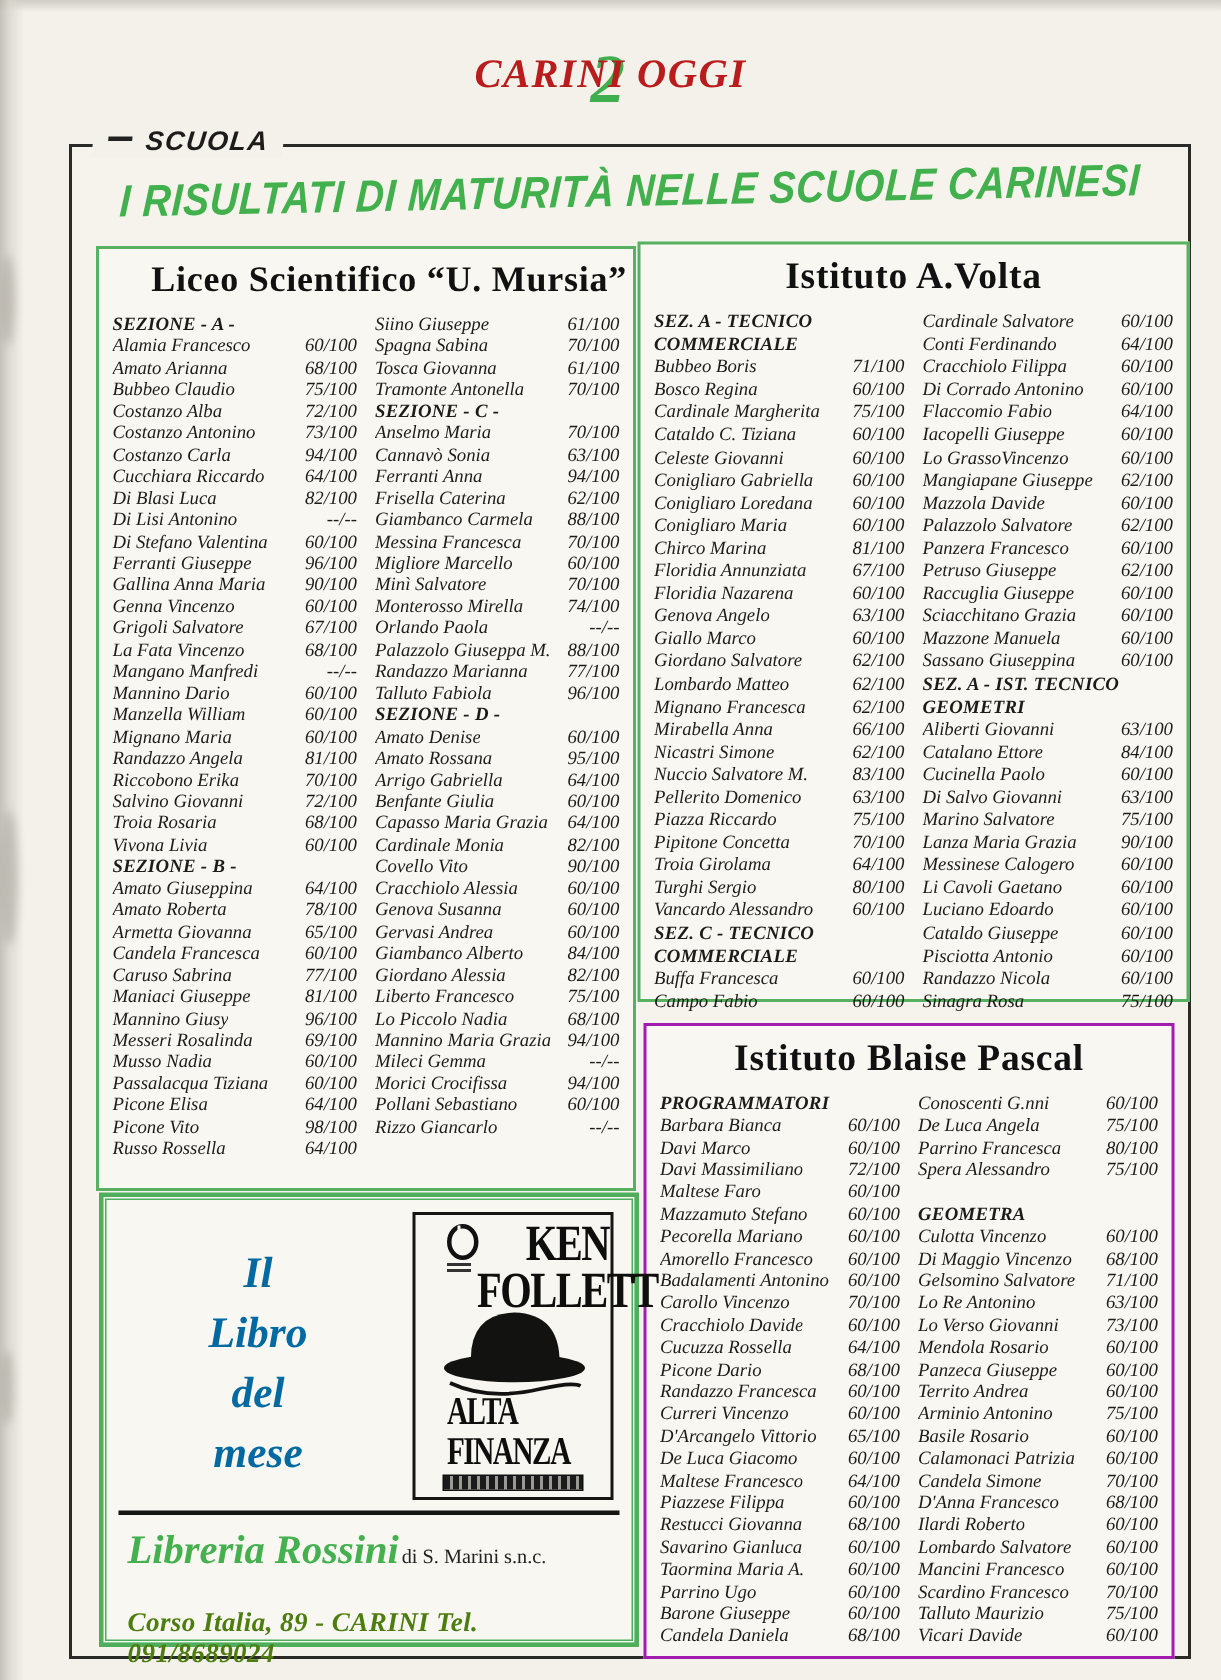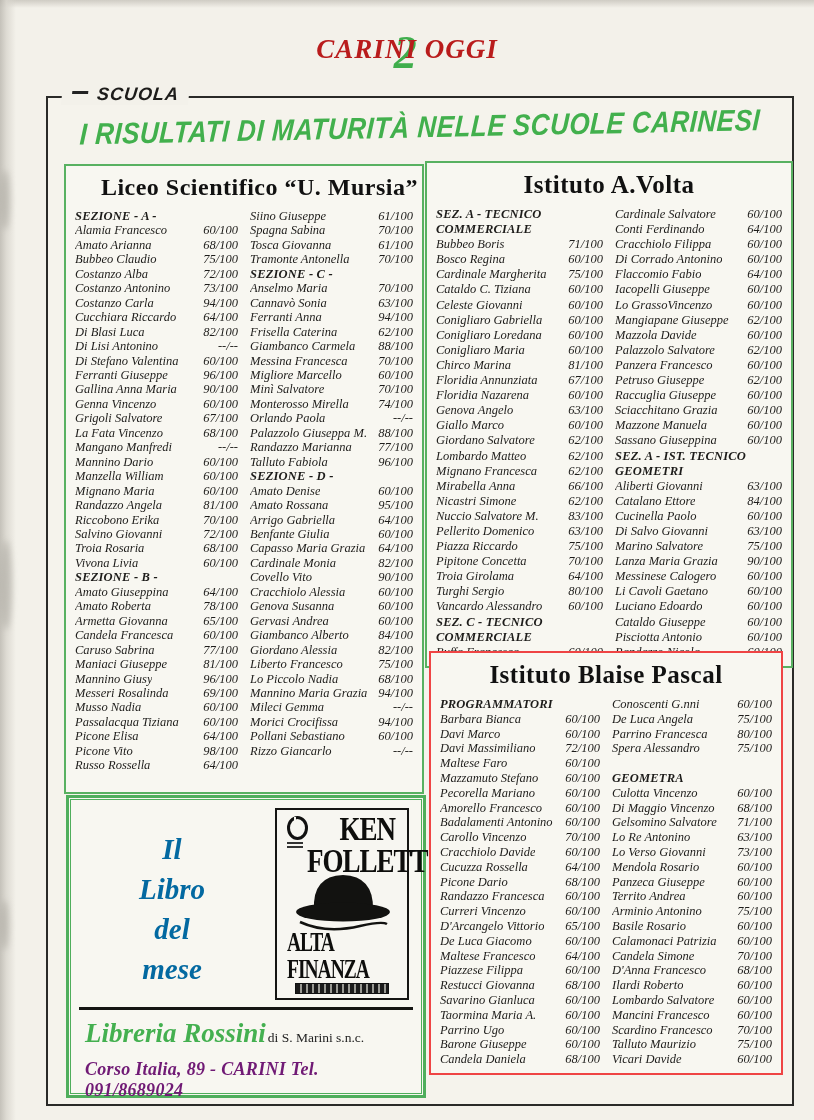--- a/index.html
+++ b/index.html
@@ -40,21 +40,21 @@
 
   .main-title{position:absolute;left:0;top:14px;width:100%;text-align:center;
     font-family:"Liberation Sans",sans-serif;font-weight:bold;font-style:italic;
     font-size:26px;letter-spacing:.5px;color:#42b04d;
     transform:rotate(-1.2deg) skewX(-4deg) scaleY(1.15);}
 
   
   .sbox{position:absolute;background:#f8f7f1;}
   .mursia{left:16px;top:66px;width:356px;height:626px;border:2px solid #58b161;}
   .volta{left:377px;top:63px;width:364px;height:503px;border:2px solid #58b161;}
-  .pascal{left:381px;top:553px;width:350px;height:420px;border:2px solid #ef4444;}
+  .pascal{left:381px;top:584px;width:350px;height:420px;border:2px solid #a21caf;}
   .sbox h2{margin:8px 4px 6px;text-align:center;font-size:25px;font-weight:bold;
     letter-spacing:.5px;color:#111;}
   .mursia h2{font-size:24px;text-align:right;}
   .cols{display:flex;padding:2px 9px 0 9px;gap:12px;}
   .col{flex:1 1 0;min-width:0;}
   .row{display:flex;justify-content:space-between;align-items:baseline;
     font-style:italic;font-size:12.5px;line-height:14.45px;white-space:nowrap;}
   .volta .row{line-height:15.1px;}
   .pascal .row{line-height:14.8px;}
   .row .rn{overflow:hidden;}
@@ -63,41 +63,41 @@
   .row.sp{height:14.8px;}
 
   
   .ad{position:absolute;left:18px;top:697px;width:354px;height:297px;
     border:3px solid #4fae5c;box-shadow:inset 0 0 0 1px #f8f7f1, inset 0 0 0 2px #4fae5c;
     background:#f8f7f1;}
   .ad-top{display:flex;}
   .ad-title{flex:1;text-align:center;padding-top:31px;
     font-style:italic;font-weight:bold;font-size:29px;line-height:40px;color:#0369a1;}
   .book{width:134px;height:192px;border:2px solid #151513;background:#f7f6f1;
-    margin:10px 14px 0 0;flex:0 0 auto;padding:4px 10px;box-sizing:border-box;
+    margin:10px 14px 0 0;flex:0 0 auto;padding:4px 21px;box-sizing:border-box;
     display:flex;flex-direction:column;align-items:center;}
   .book-head{display:flex;width:100%;align-items:flex-start;}
   .oscar{width:20px;margin-top:2px;flex:0 0 auto;}
   .oscar .oval{width:15px;height:18px;border:3px solid #111;border-radius:50%;position:relative;}
   .oscar .oval::after{content:"";position:absolute;left:4px;top:-2px;width:2px;height:16px;background:#f7f6f1;}
   .oscar .lines{width:16px;height:7px;margin-top:2px;
     background:repeating-linear-gradient(180deg,#333 0 2px,#f7f6f1 2px 4px);}
   .book-author{flex:1;text-align:center;font-weight:bold;font-size:27px;line-height:25px;
     letter-spacing:-1px;transform:scaleY(1.25);transform-origin:top;color:#0e0e0c;}
   .hat{margin-top:-2px;}
   .book-title{font-weight:bold;font-size:19.5px;letter-spacing:-1px;color:#0e0e0c;
     transform:scaleY(1.35);line-height:20px;margin-top:0px;}
   .book-strip{width:92px;height:9px;margin-top:7px;border:1px solid #111;
     background:repeating-linear-gradient(90deg,#1b1b1b 0 4px,#9a9a94 4px 6px);}
   .ad-rule{margin:7px 10px 0 10px;border-top:3px solid #151513;}
   .shop{padding:8px 16px 0 16px;}
   .shop-line1{white-space:nowrap;}
   .shop-name{font-style:italic;font-weight:bold;font-size:27px;color:#44b050;}
   .shop-suffix{font-size:13.5px;color:#222;margin-left:2px;}
-  .shop-address{font-style:italic;font-weight:bold;font-size:18px;color:#701a75;margin-top:10px;
+  .shop-address{font-style:italic;font-weight:bold;font-size:18px;color:#4d7c0f;margin-top:22px;
     letter-spacing:.3px;}
 </style>
 </head>
 <body>
 
 <div class="scan-edge-top"></div>
 <div class="scan-edge-left"></div>
 <div class="scan-blotch b1"></div>
 <div class="scan-blotch b2"></div>
 <div class="scan-blotch b3"></div>

